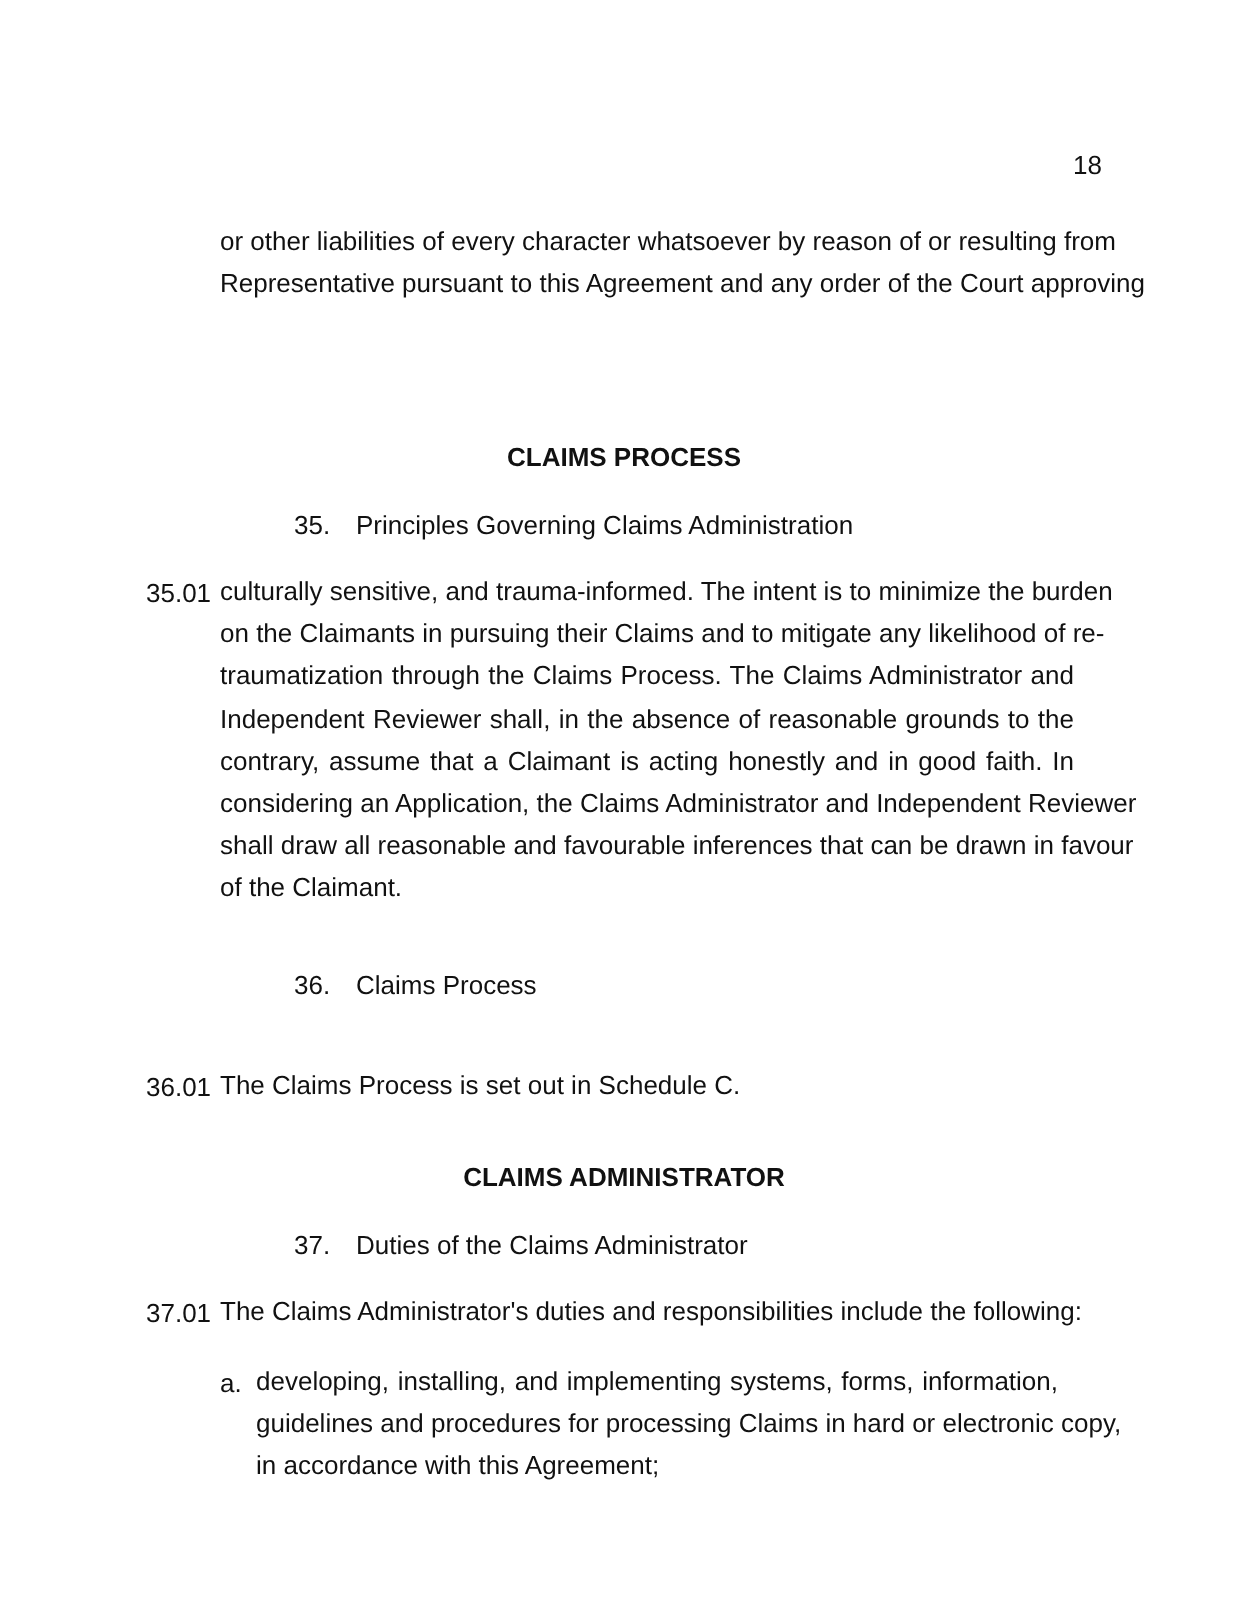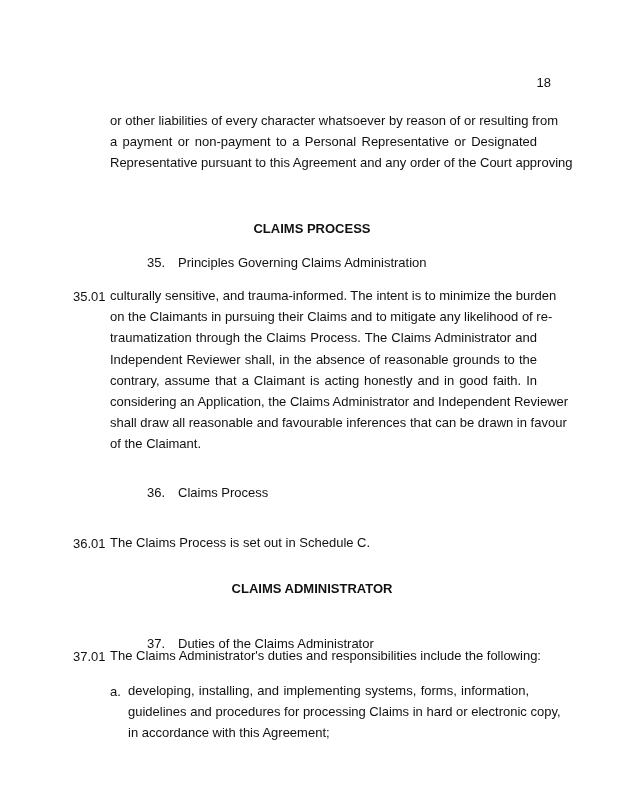--- a/index.html
+++ b/index.html
@@ -80,21 +80,20 @@
       font-size: 10px;
     }
   </style>
 </head>
 <body>
 
 <div class="abs page-number">18</div>
 
 <div class="abs para" style="top:70px;">
   <span class="line">or other liabilities of every character whatsoever by reason of or resulting from</span>
-  <span class="line">a payment or non-payment to a Personal Representative or Designated</span>
   <span class="line">Representative pursuant to this Agreement and any order of the Court approving</span>
 </div>
 
 <div class="abs heading-center" style="top:181px;">CLAIMS PROCESS</div>
 
 <div class="abs heading-num" style="top:215px;">
   <span class="num">35.</span><span>Principles Governing Claims Administration</span>
 </div>
 
 <div class="abs clause-num" style="top:249px;">35.01</div>
@@ -113,21 +112,21 @@
   <span class="num" style="width:31px;">36.</span><span>Claims Process</span>
 </div>
 
 <div class="abs clause-num" style="top:496px;">36.01</div>
 <div class="abs para" style="top:492px;">
   <span class="line last">The Claims Process is set out in Schedule C.</span>
 </div>
 
 <div class="abs heading-center" style="top:541px;">CLAIMS ADMINISTRATOR</div>
 
-<div class="abs heading-num" style="top:596px;">
+<div class="abs heading-num" style="top:575px;">
   <span class="num">37.</span><span>Duties of the Claims Administrator</span>
 </div>
 
 <div class="abs clause-num" style="top:609px;">37.01</div>
 <div class="abs para" style="top:605px;">
   <span class="line last">The Claims Administrator's duties and responsibilities include the following:</span>
 </div>
 
 <div class="abs item-letter" style="top:644px;">a.</div>
 <div class="abs item-para" style="top:640px;">

